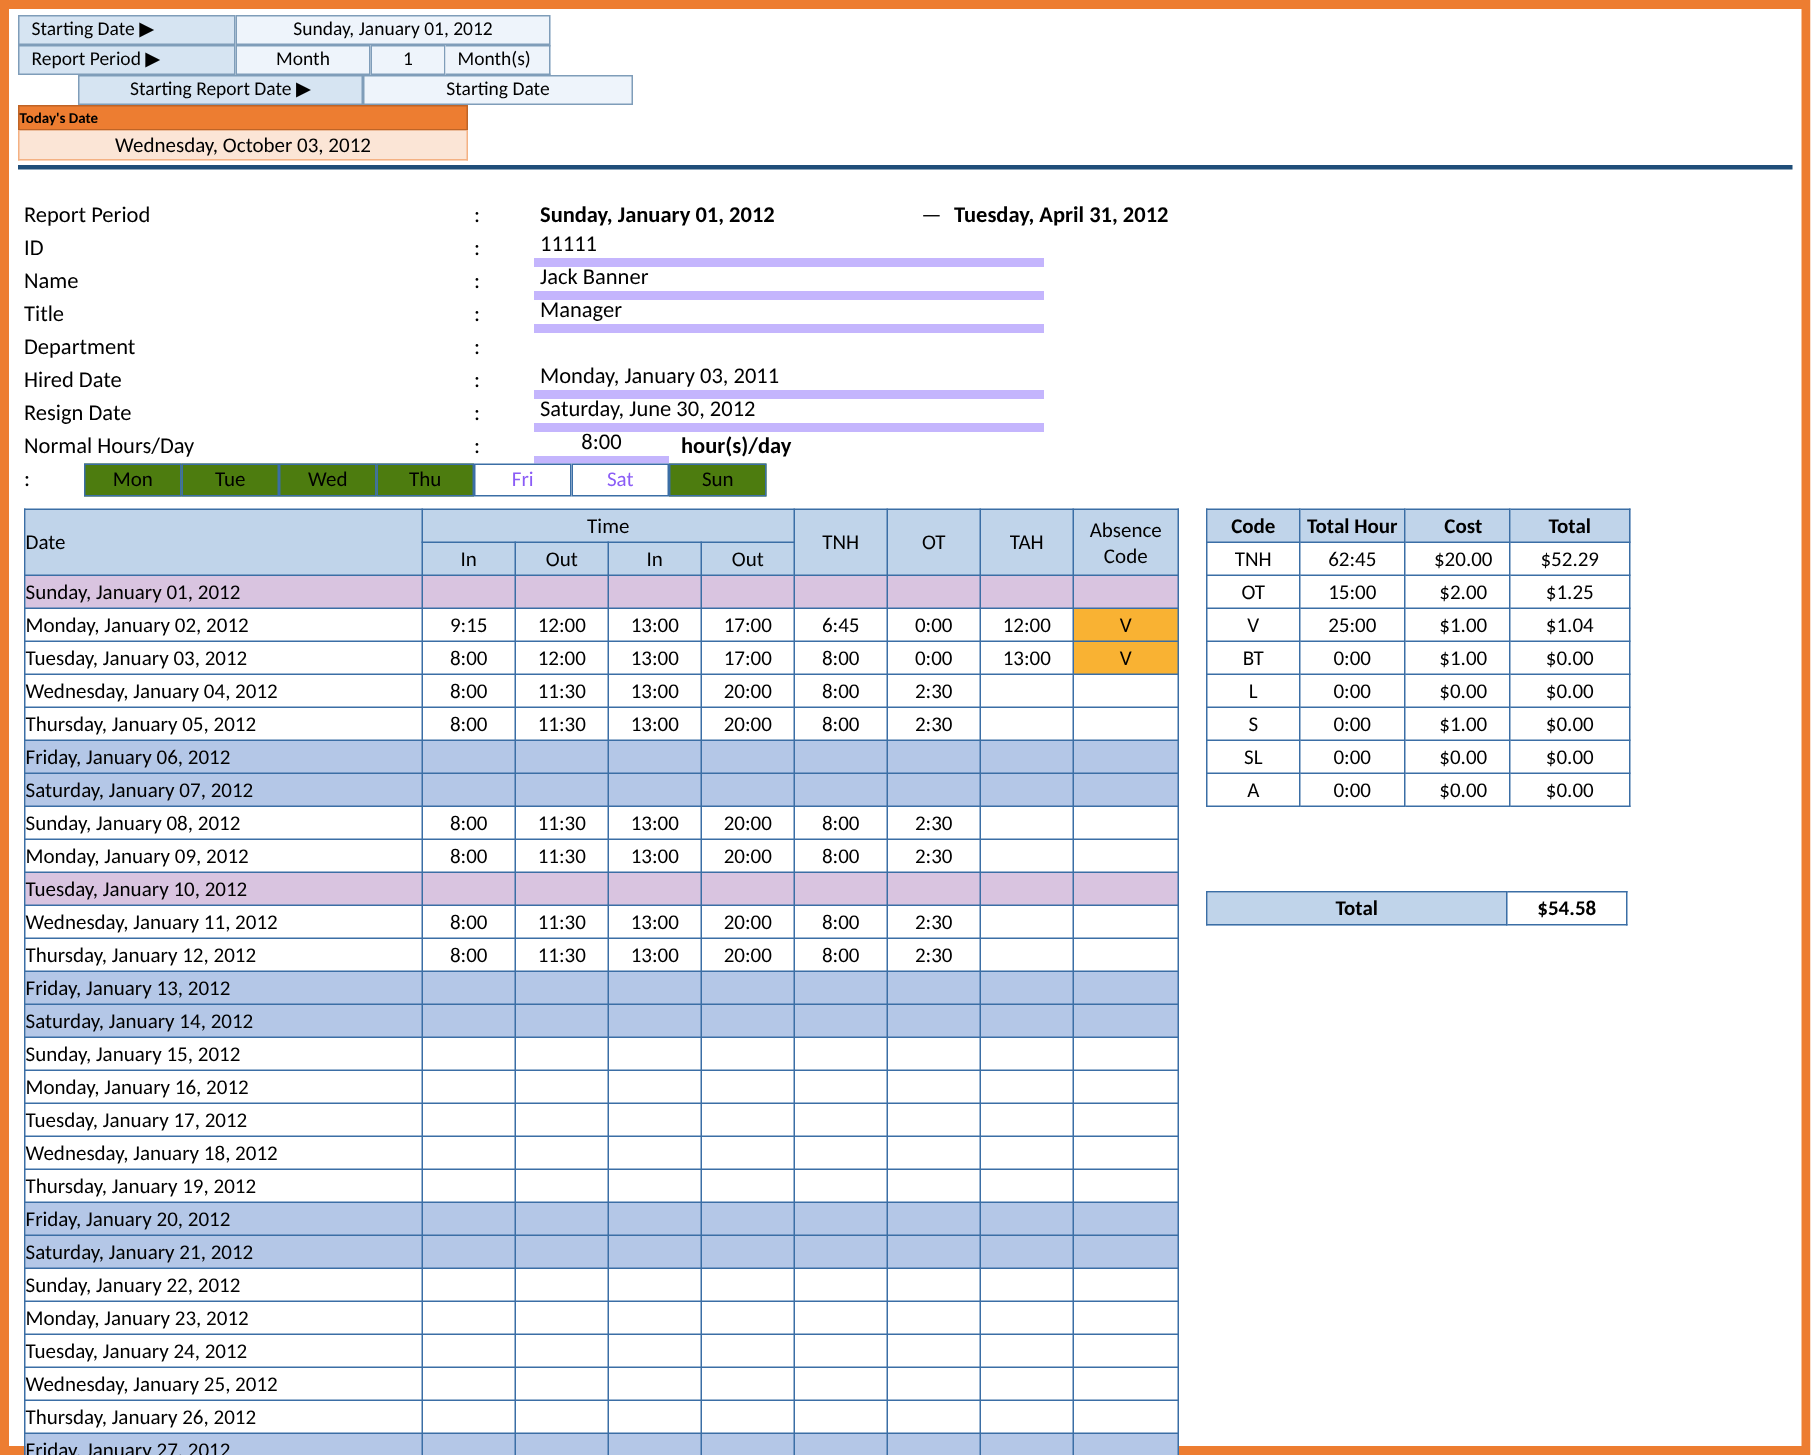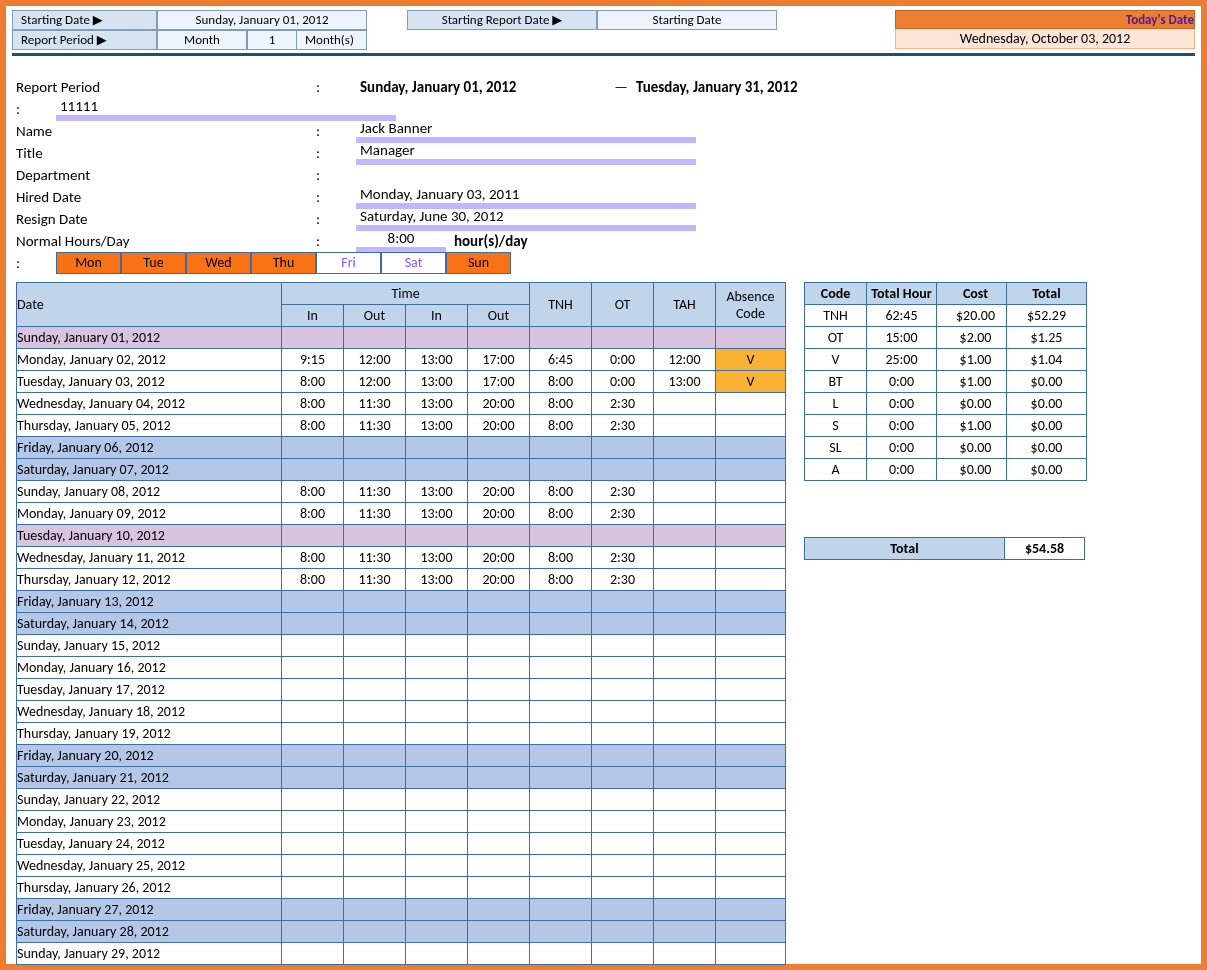--- a/index.html
+++ b/index.html
@@ -18,45 +18,46 @@
     background: #fff;
   }
   
   .header {
     display: flex;
     align-items: flex-start;
     gap: 0;
     border-bottom: 3px solid #1f4e79;
     padding-bottom: 3px;
     margin-bottom: 20px;
+    flex-direction: column;
   }
   .header-left { display: grid; grid-template-columns: auto auto auto auto; grid-auto-rows: 20px; }
   .header-mid  { margin-left: 40px; display: flex; align-items: flex-start; gap: 0; }
   .header-cell {
     border: 1px solid #7f9db9;
     padding: 1px 8px;
     font-size: 13px;
     line-height: 18px;
     height: 20px;
     display: flex;
     align-items: center;
   }
   .lbl { background: #d6e4f2; }
   .val { background: #eef4fb; justify-content: center; }
   .months { background: #eef4fb; border-left: none; }
   .header-spacer { flex: 1; }
   .today-box { width: 300px; }
   .today-title {
     background: #ed7d31;
-    color: #4c1d95;
+    color: #000000;
     font-weight: bold;
-    text-align: right;
+    text-align: left;
     border: 1px solid #bf6426;
     padding: 1px 0;
-    font-size: 13px;
+    font-size: 10px;
   }
   .today-date {
     background: #fbe5d6;
     text-align: center;
     border: 1px solid #f4b183;
     border-top: none;
     padding: 1px 0;
     font-size: 14px;
   }
   
@@ -66,21 +67,21 @@
   .info-colon { width: 40px; }
   .info-value { border-bottom: 6px solid #c4b5fd; width: 340px; padding: 0 4px; }
   .info-value.center { text-align: center; width: 90px; }
   .info-suffix { padding-left: 8px; font-weight: bold; }
   .info-bold { font-weight: bold; }
   .period-sep { display: inline-block; width: 30px; text-align: center; }
   .wd-row { display: flex; gap: 0; }
   .wd-cell {
     width: 65px; height: 22px;
     border: 1px solid #3b6ea5;
-    background: #f97316;
+    background: #4d7c0f;
     text-align: center;
     font-size: 14px;
     line-height: 20px;
   }
   .wd-off { color: #8b5cf6; background: #fff; }
   
   .main { display: flex; align-items: flex-start; gap: 18px; margin: 0 4px; }
   table { border-collapse: collapse; }
   th, td {
     border: 1px solid #3b6ea5;
@@ -138,23 +139,24 @@
       <div class="today-date">Wednesday, October 03, 2012</div>
     </div>
   </div>
 
   <div class="info">
     <div class="info-row">
       <div class="info-label">Report Period</div>
       <div class="info-colon">:</div>
       <div class="info-value info-bold" style="width:250px;border-bottom:none">Sunday, January 01, 2012</div>
       <div class="period-sep">—</div>
-      <div class="info-bold">Tuesday, January 31, 2012</div>
-    </div>
-    <div class="info-row">
+      <div class="info-bold">Tuesday, April 31, 2012</div>
+    </div>
+    <div class="info-row">
+      <div class="info-label">ID</div>
       <div class="info-colon">:</div>
       <div class="info-value">11111</div>
     </div>
     <div class="info-row">
       <div class="info-label">Name</div>
       <div class="info-colon">:</div>
       <div class="info-value">Jack Banner</div>
     </div>
     <div class="info-row">
       <div class="info-label">Title</div>

